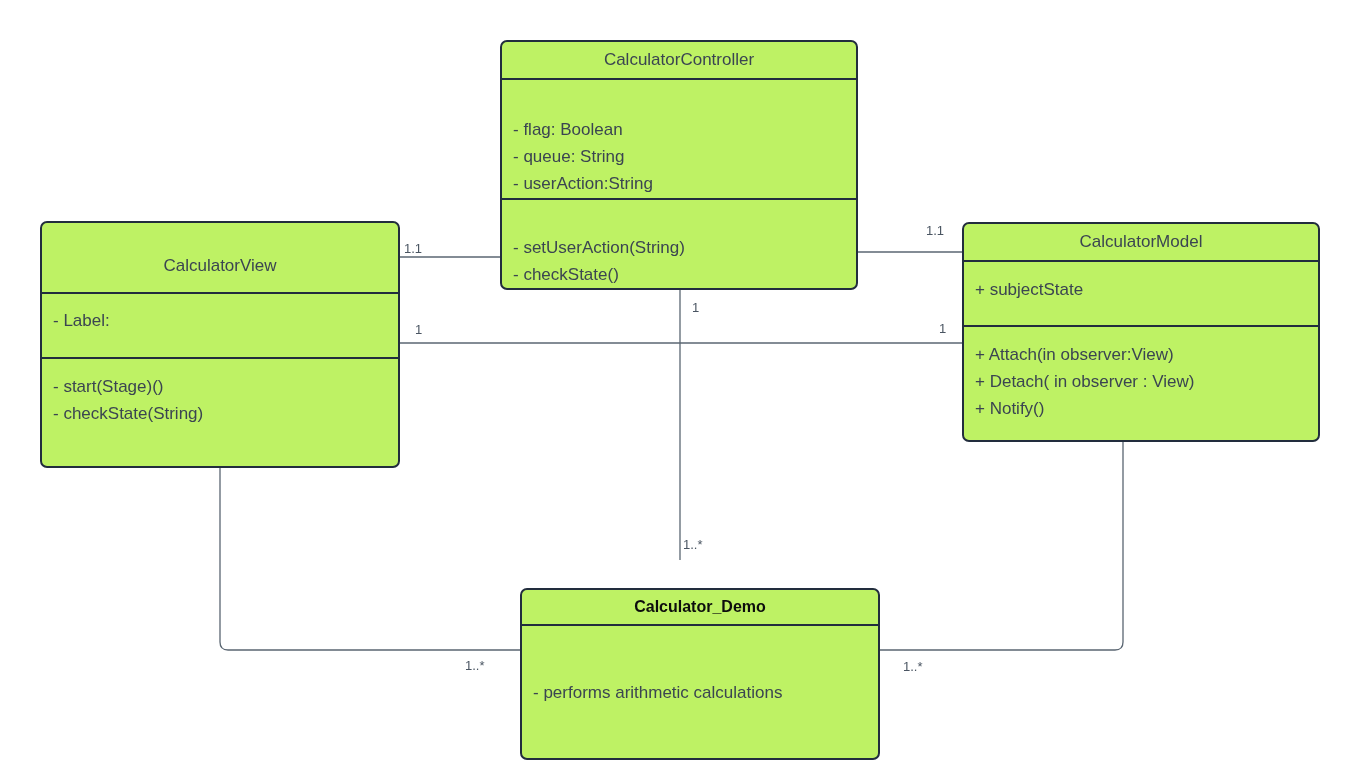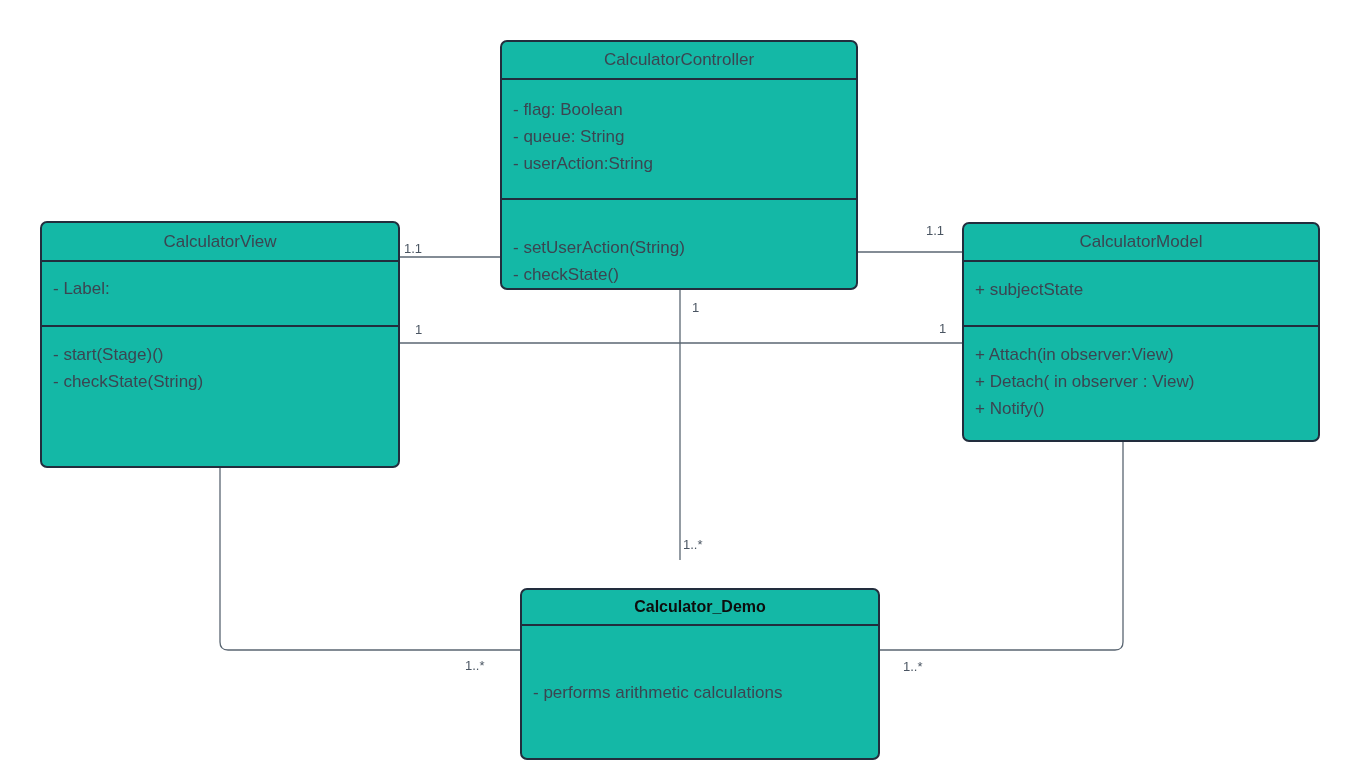--- a/index.html
+++ b/index.html
@@ -24,21 +24,21 @@
     pointer-events: none;
   }
   .connectors path {
     fill: none;
     stroke: #5a6672;
     stroke-width: 1.3;
   }
   .uml-class {
     position: absolute;
     box-sizing: border-box;
-    background: #14b8a6;
+    background: #bef264;
     border: 2px solid #222d3d;
     border-radius: 7px;
     display: flex;
     flex-direction: column;
     color: #3b4551;
     font-size: 17px;
   }
   .cls-title {
     flex: 0 0 auto;
     box-sizing: border-box;
@@ -90,33 +90,33 @@
     <path d="M 400 257 L 500 257"></path>
     <path d="M 858 252 L 962 252"></path>
     <path d="M 400 343 L 962 343"></path>
     <path d="M 680 290 L 680 560"></path>
     <path d="M 220 468 L 220 642 Q 220 650 228 650 L 520 650"></path>
     <path d="M 1123 442 L 1123 642 Q 1123 650 1115 650 L 880 650"></path>
   </svg>
 
   <div class="uml-class" style="left:500px; top:40px; width:358px; height:250px;">
     <div class="cls-title" style="height:38px;">CalculatorController</div>
-    <div class="cls-section divided" style="height:127px; padding-top:16px;">
+    <div class="cls-section divided" style="height:127px; padding-top:36px;">
       <div class="member">- flag: Boolean</div>
       <div class="member">- queue: String</div>
       <div class="member">- userAction:String</div>
     </div>
     <div class="cls-section fill" style="padding-top:10px;margin-top:24px;">
       <div class="member">- setUserAction(String)</div>
       <div class="member">- checkState()</div>
     </div>
   </div>
 
   <div class="uml-class" style="left:40px; top:221px; width:360px; height:247px;">
-    <div class="cls-title" style="height:39px;">CalculatorView</div>
+    <div class="cls-title" style="height:55px;margin-top:16px;">CalculatorView</div>
     <div class="cls-section divided" style="height:65px; padding-top:13px;">
       <div class="member">- Label:</div>
     </div>
     <div class="cls-section fill" style="padding-top:14px;">
       <div class="member">- start(Stage)()</div>
       <div class="member">- checkState(String)</div>
     </div>
   </div>
 
   <div class="uml-class" style="left:962px; top:222px; width:358px; height:220px;">

